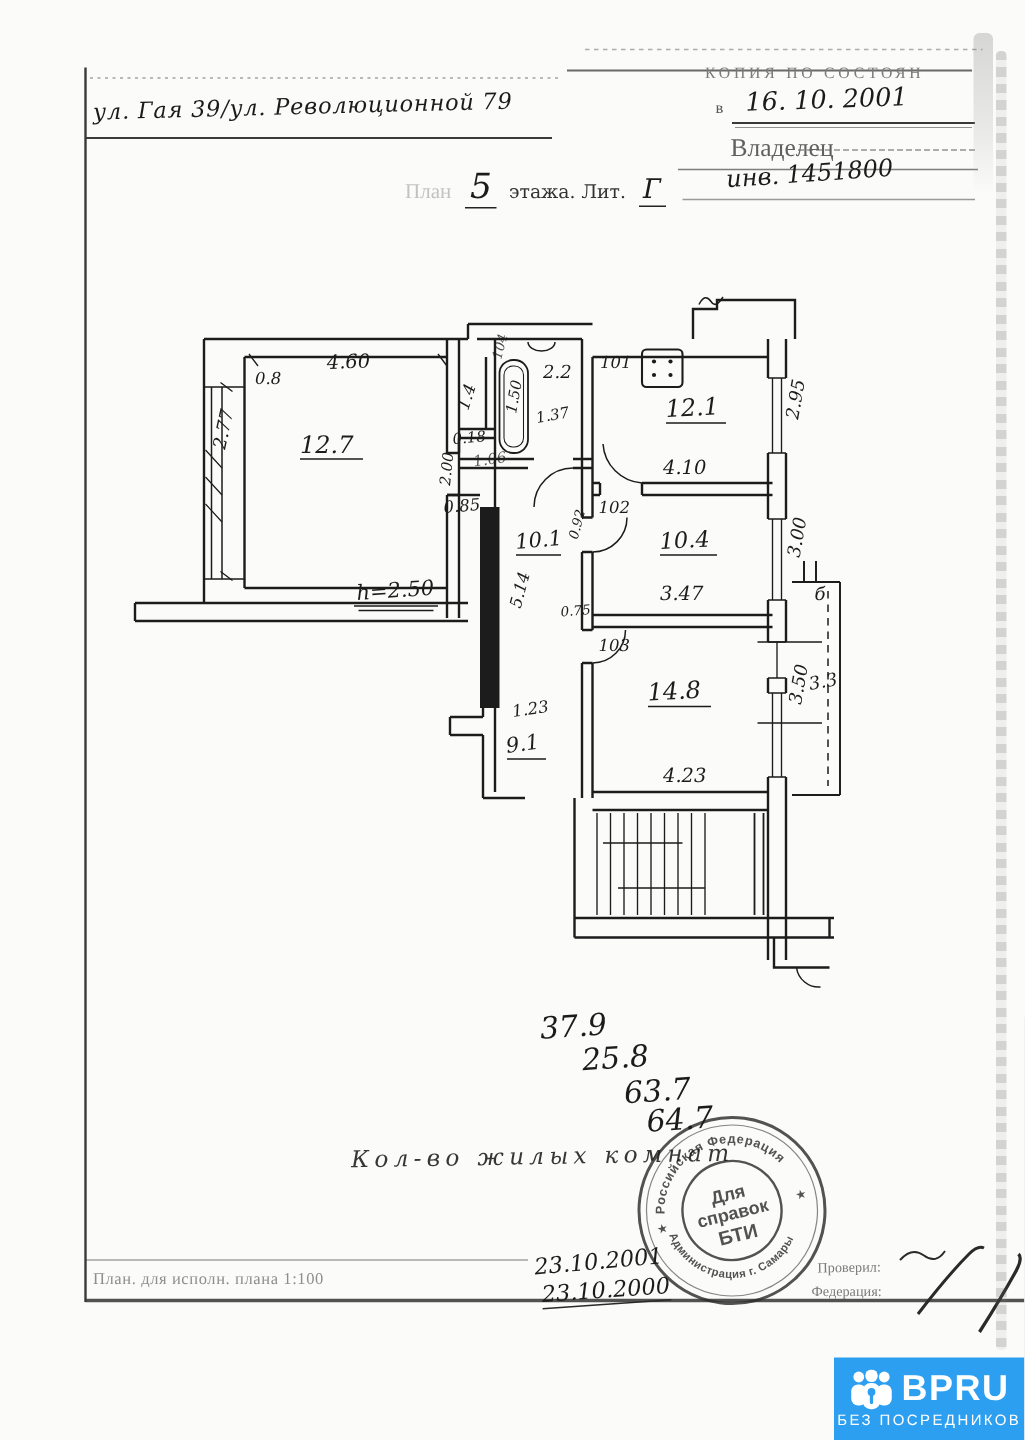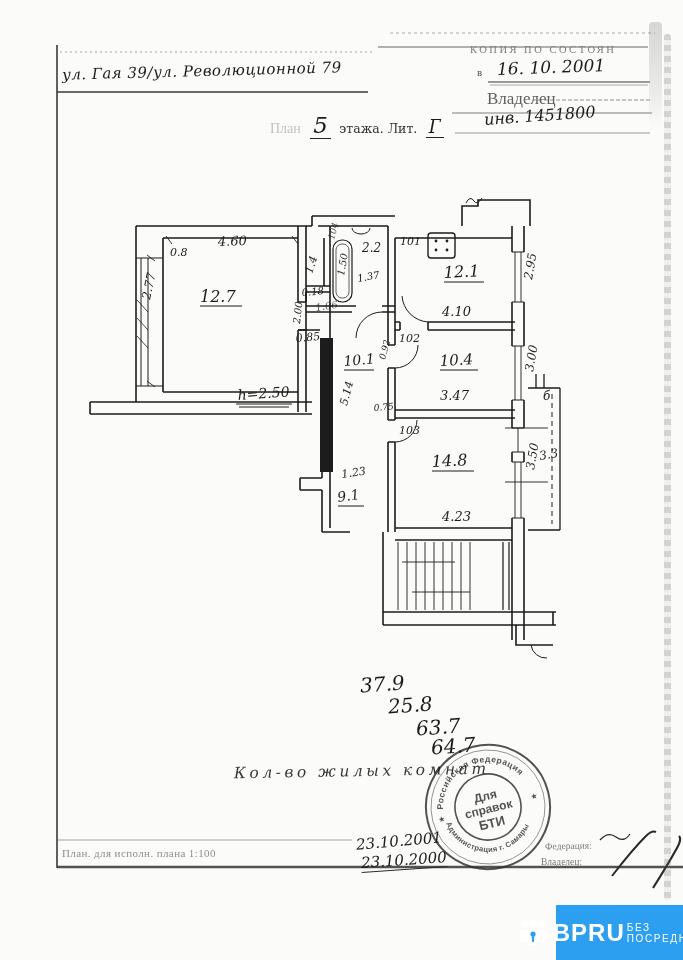--- a/index.html
+++ b/index.html
@@ -11,21 +11,21 @@
   .type{font-family:"DejaVu Serif",serif;color:#333;white-space:nowrap;text-align:center;}
   .u{border-bottom:1.5px solid #222;padding:0 3px;}
   svg.overlay{position:absolute;left:0;top:0;width:683px;height:960px;}
   svg text.svgt{font-family:"DejaVu Serif",serif;font-style:italic;fill:#1c1c1c;}
   svg text.stampt{font-family:"Liberation Sans",sans-serif;font-weight:bold;fill:#2e2e2e;}
   .edge-strip{left:664px;top:34px;width:7px;height:866px;opacity:.55;border-radius:3px;
       background:repeating-linear-gradient(180deg,rgba(90,90,90,.45) 0 6px,rgba(140,140,140,.2) 6px 11px);}
   .corner-smudge{left:649px;top:22px;width:13px;height:108px;opacity:.28;
       background:linear-gradient(180deg,#777,#bbb 60%,transparent);border-radius:4px;}
   .bpru{left:556px;top:905px;width:127px;height:55px;background:#2d9ff0;display:flex;
-        flex-direction:row;align-items:center;justify-content:center;gap:2px;cursor:pointer;}
+        flex-direction:column;align-items:center;justify-content:center;gap:2px;cursor:pointer;}
   .bpru-row{display:flex;align-items:center;gap:5px;}
   .bpru-brand{color:#fff;font-weight:bold;font-size:24px;letter-spacing:1px;line-height:1;
         font-family:"Liberation Sans",sans-serif;}
   .bpru-tag{color:#fff;font-size:10px;letter-spacing:1.6px;font-family:"Liberation Sans",sans-serif;}
 </style>
 </head>
 <body>
 
 <div class="page">
 
@@ -195,22 +195,22 @@
   <div class="abs hand" style="left:360px;top:672px;font-size:20px;transform:rotate(-4deg);">37.9</div>
   <div class="abs hand" style="left:388px;top:693px;font-size:20px;transform:rotate(-4deg);">25.8</div>
   <div class="abs hand" style="left:416px;top:715px;font-size:20px;transform:rotate(-4deg);">63.7</div>
   <div class="abs hand" style="left:431px;top:734px;font-size:20px;transform:rotate(-4deg);">64.7</div>
 
   <div class="abs hand" style="left:234px;top:762px;font-size:15.5px;letter-spacing:3.5px;opacity:.88;transform:rotate(-1deg);">Кол-во жилых комнат</div>
 
   <div class="abs print" style="left:62px;top:847px;font-size:11px;color:#8e8e8e;letter-spacing:.4px;">План. для исполн. плана 1:100</div>
   <div class="abs hand" style="left:356px;top:832px;font-size:15px;transform:rotate(-5deg);">23.10.2001</div>
   <div class="abs hand" style="left:361px;top:851px;font-size:15px;transform:rotate(-4deg);border-bottom:1.3px solid #2a2a2a;">23.10.2000</div>
-  <div class="abs print" style="left:545px;top:841px;font-size:9.5px;color:#7b7b7b;transform:rotate(-1deg);">Федерация:</div>
-  <div class="abs print" style="left:541px;top:857px;font-size:9.5px;color:#7b7b7b;">Владелец:</div>
+  <div class="abs print" style="left:545px;top:841px;font-size:9.5px;color:#7b7b7b;transform:rotate(-1deg);">Проверил:</div>
+  <div class="abs print" style="left:541px;top:857px;font-size:9.5px;color:#7b7b7b;">Федерация:</div>
 
   <div class="abs edge-strip"></div>
   <div class="abs corner-smudge"></div>
 
   <div class="abs bpru">
     <div class="bpru-row">
       <svg width="30" height="27" viewBox="0 0 30 27">
         <circle cx="6.5" cy="5" r="3.6" fill="#fff"></circle>
         <circle cx="23.5" cy="5" r="3.6" fill="#fff"></circle>
         <circle cx="15" cy="4.2" r="4.2" fill="#fff"></circle>

